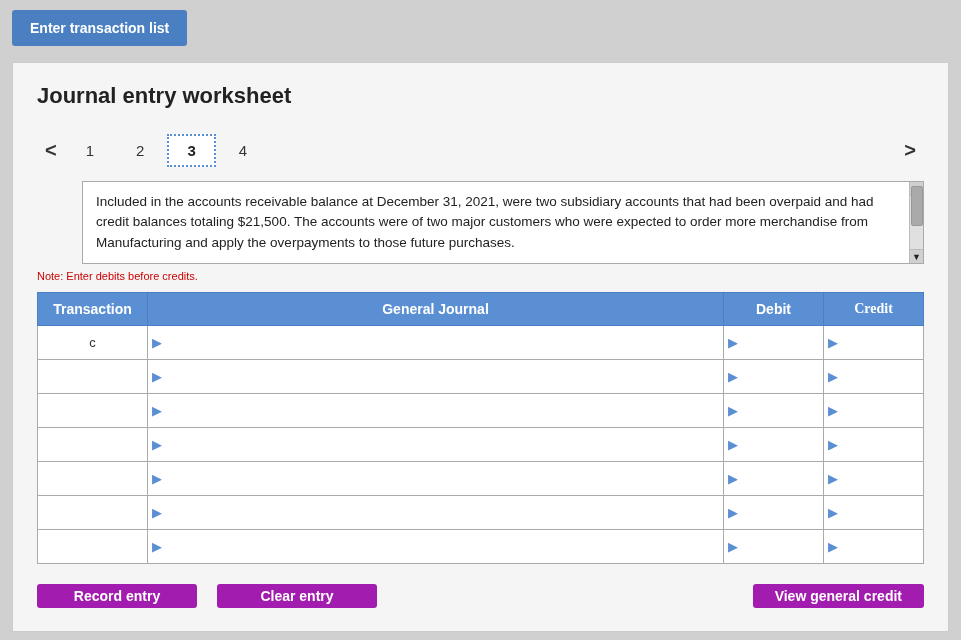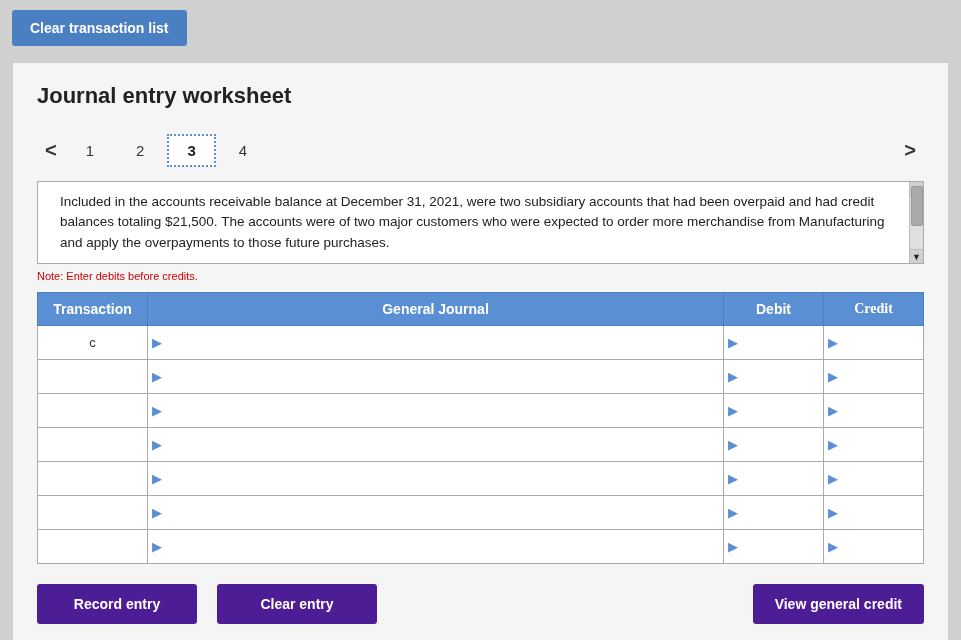--- a/index.html
+++ b/index.html
@@ -72,28 +72,29 @@
     .tab-item.active {
       border: 2px dotted #5a8fd4;
       background: #fff;
       font-weight: bold;
       color: #222;
     }
 
     .description-box {
       border: 1px solid #aaa;
       background: #fff;
-      padding: 10px 22px;
+      padding: 10px 13px;
       font-size: 13.5px;
       line-height: 1.5;
       color: #222;
       margin-bottom: 6px;
       position: relative;
       overflow: hidden;
       max-height: 110px;
+      margin-left: 45px;
     }
 
     .description-scrollbar {
       position: absolute;
       right: 0;
       top: 0;
       bottom: 0;
       width: 14px;
       background: #e0e0e0;
       border-left: 1px solid #bbb;
@@ -232,44 +233,44 @@
       height: 100%;
     }
 
     .bottom-buttons {
       display: flex;
       align-items: center;
       gap: 20px;
     }
 
     .btn-primary {
-      background: #4c1d95;
+      background: #a21caf;
       color: white;
       border: none;
-      padding: 12px 22px;
+      padding: 4px 22px;
       font-size: 14px;
       font-weight: bold;
       cursor: pointer;
       border-radius: 3px;
       min-width: 160px;
     }
 
     .spacer {
       flex: 1;
     }
 
     .description-content {
       padding-right: 16px;
     }
   </style>
 </head>
 <body>
 
 <div class="top-bar">
-  <button class="view-transaction-btn">Clear transaction list</button>
+  <button class="view-transaction-btn">Enter transaction list</button>
 </div>
 
 <div class="main-container">
 
   <div class="worksheet-title">Journal entry worksheet</div>
 
   <div class="tab-nav">
     <button class="tab-arrow">&lt;</button>
 
     <div class="tab-item">1</div>

